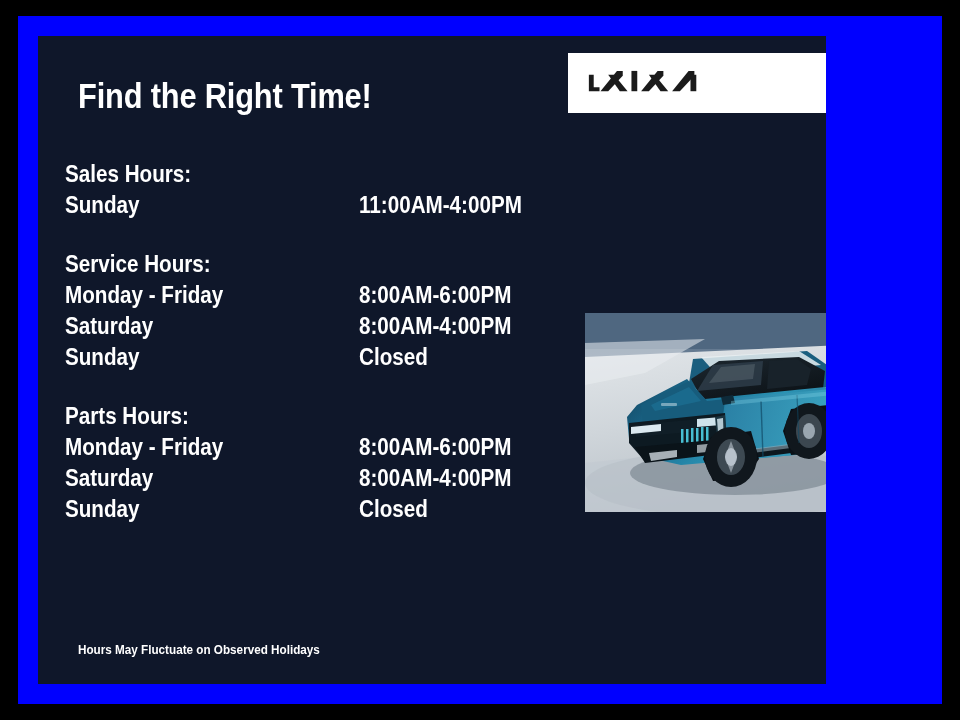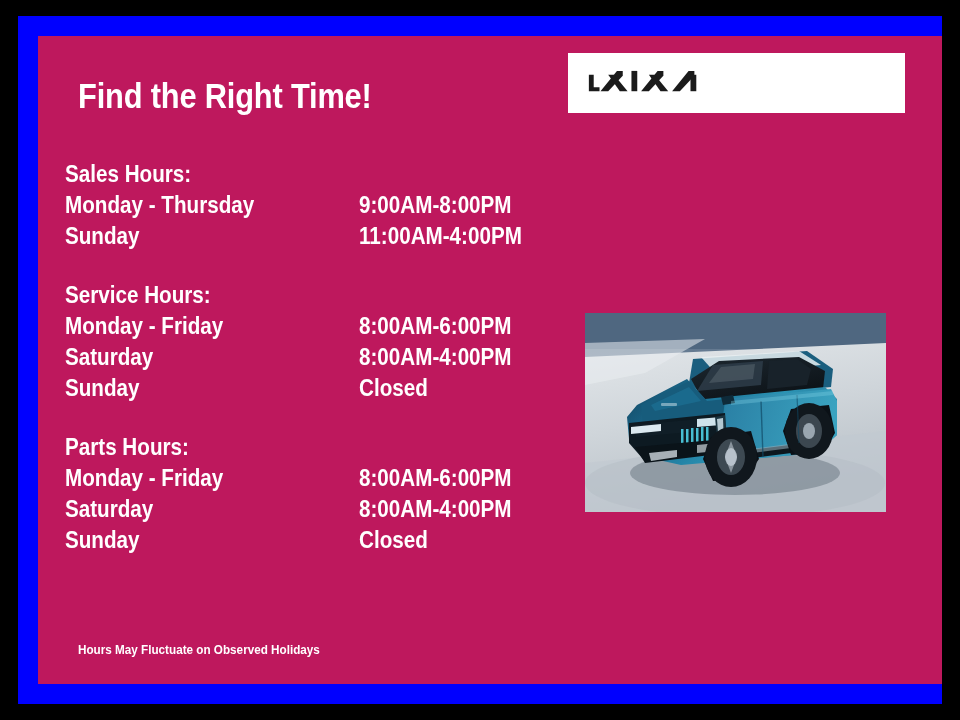--- a/index.html
+++ b/index.html
@@ -27,23 +27,23 @@
     left: 18px;
     top: 16px;
     width: 924px;
     height: 688px;
     background: #0000ff;
   }
   #content-panel {
     position: absolute;
     left: 38px;
     top: 36px;
-    width: 904px;
+    width: 788px;
     height: 648px;
-    background: #be185d;
+    background: #0f172a;
     overflow: hidden;
   }
 
   
   #page-title {
     position: absolute;
     left: 40px;
     top: 42px;
     color: #ffffff;
     font-size: 35px;
@@ -169,24 +169,20 @@
 
   <div id="blue-frame"></div>
 
   <div id="content-panel">
 
     <div id="page-title">Find the Right Time!</div>
 
     <div id="hours-wrap">
         <div class="hours-section">
           <div class="section-heading">Sales Hours:</div>
-          <div class="hours-row">
-            <span class="row-day">Monday - Thursday</span>
-            <span class="row-time">9:00AM-8:00PM</span>
-          </div>
           <div class="hours-row">
             <span class="row-day">Sunday</span>
             <span class="row-time">11:00AM-4:00PM</span>
           </div>
         </div>
         <div class="hours-section">
           <div class="section-heading">Service Hours:</div>
           <div class="hours-row">
             <span class="row-day">Monday - Friday</span>
             <span class="row-time">8:00AM-6:00PM</span>

